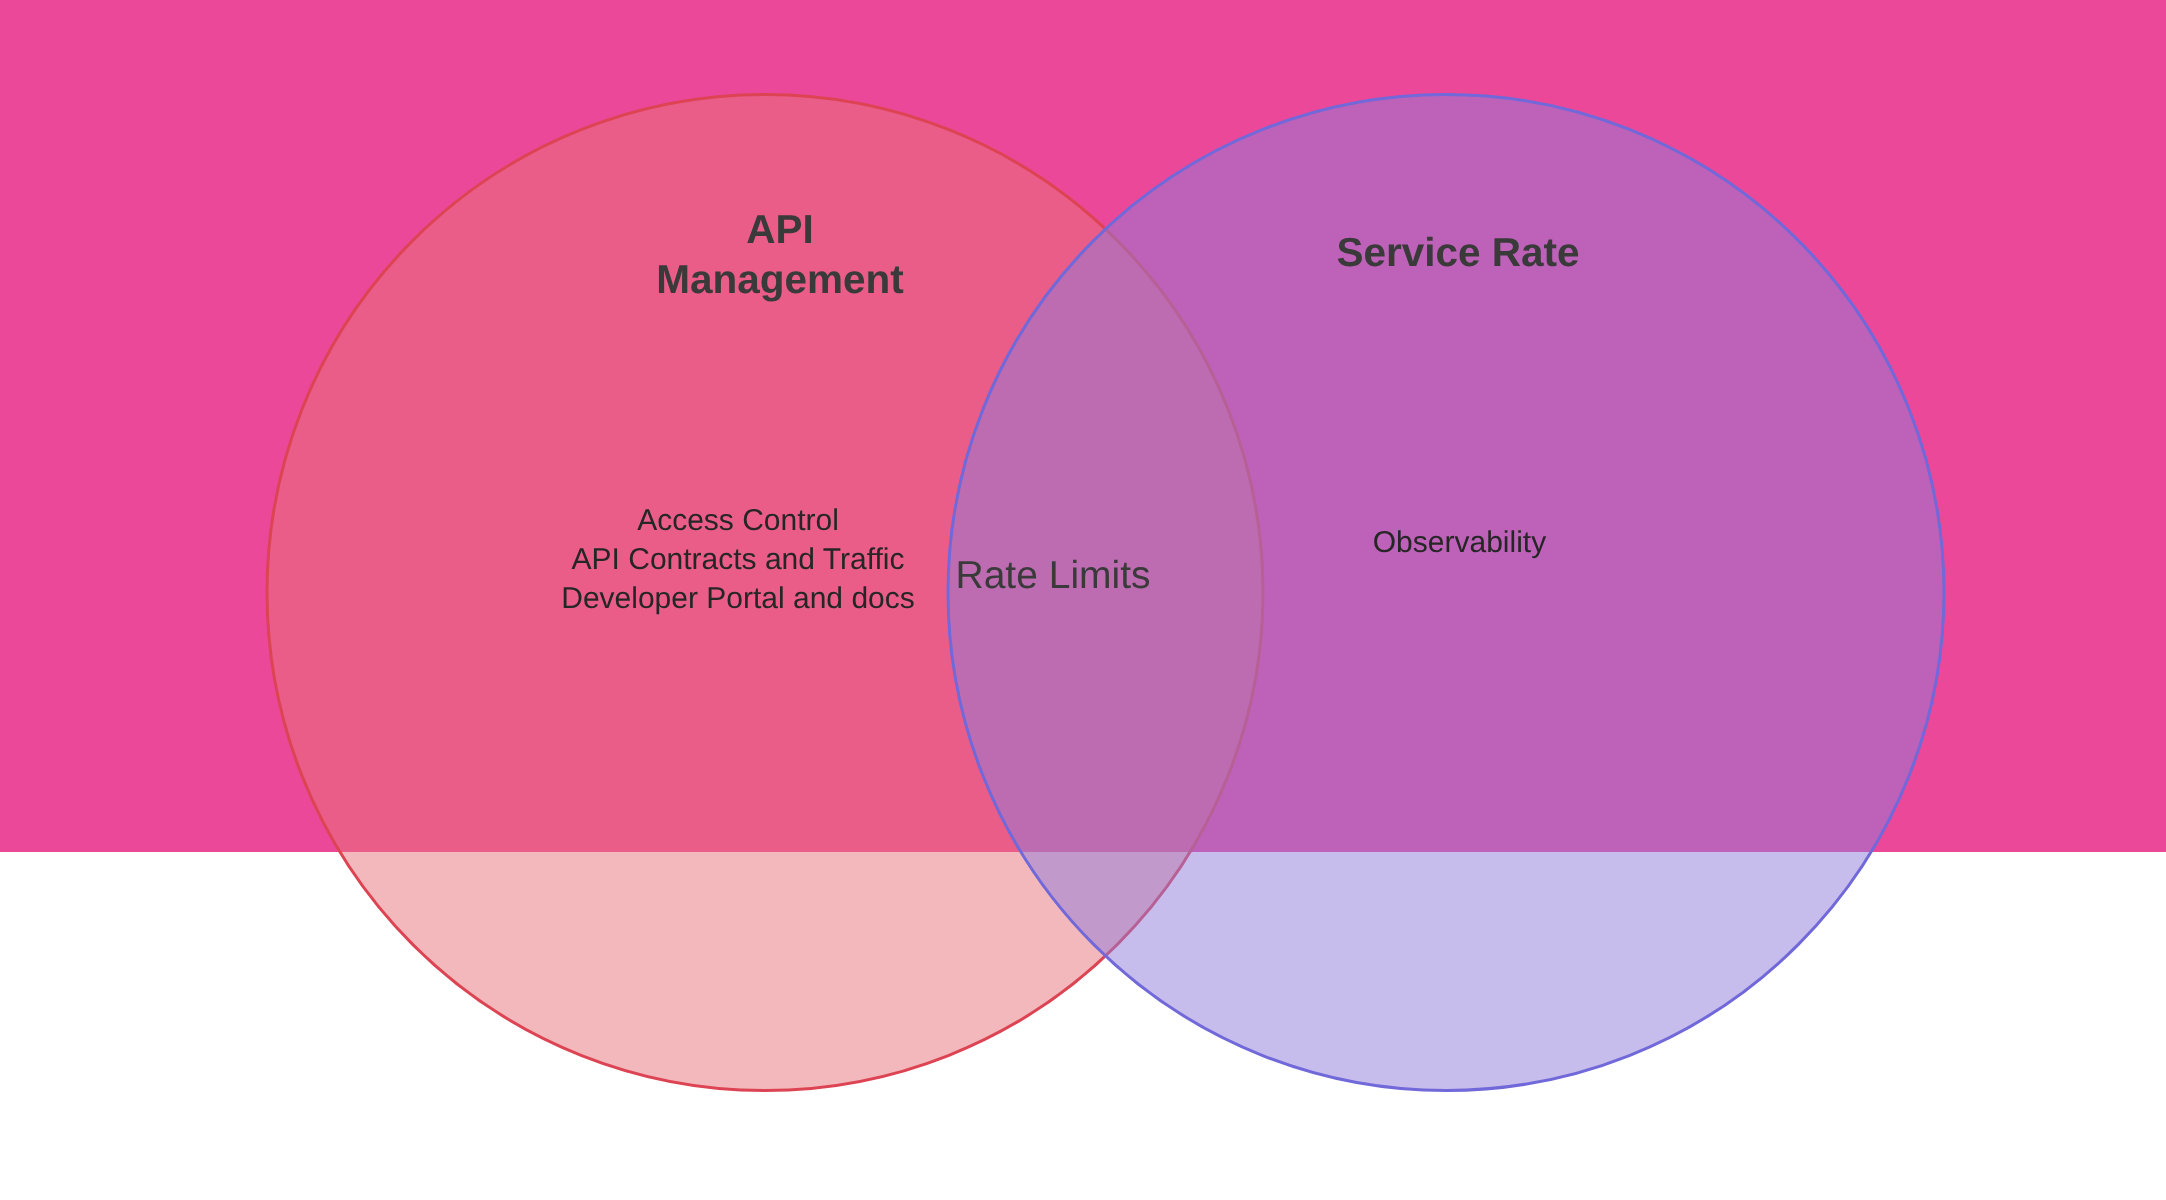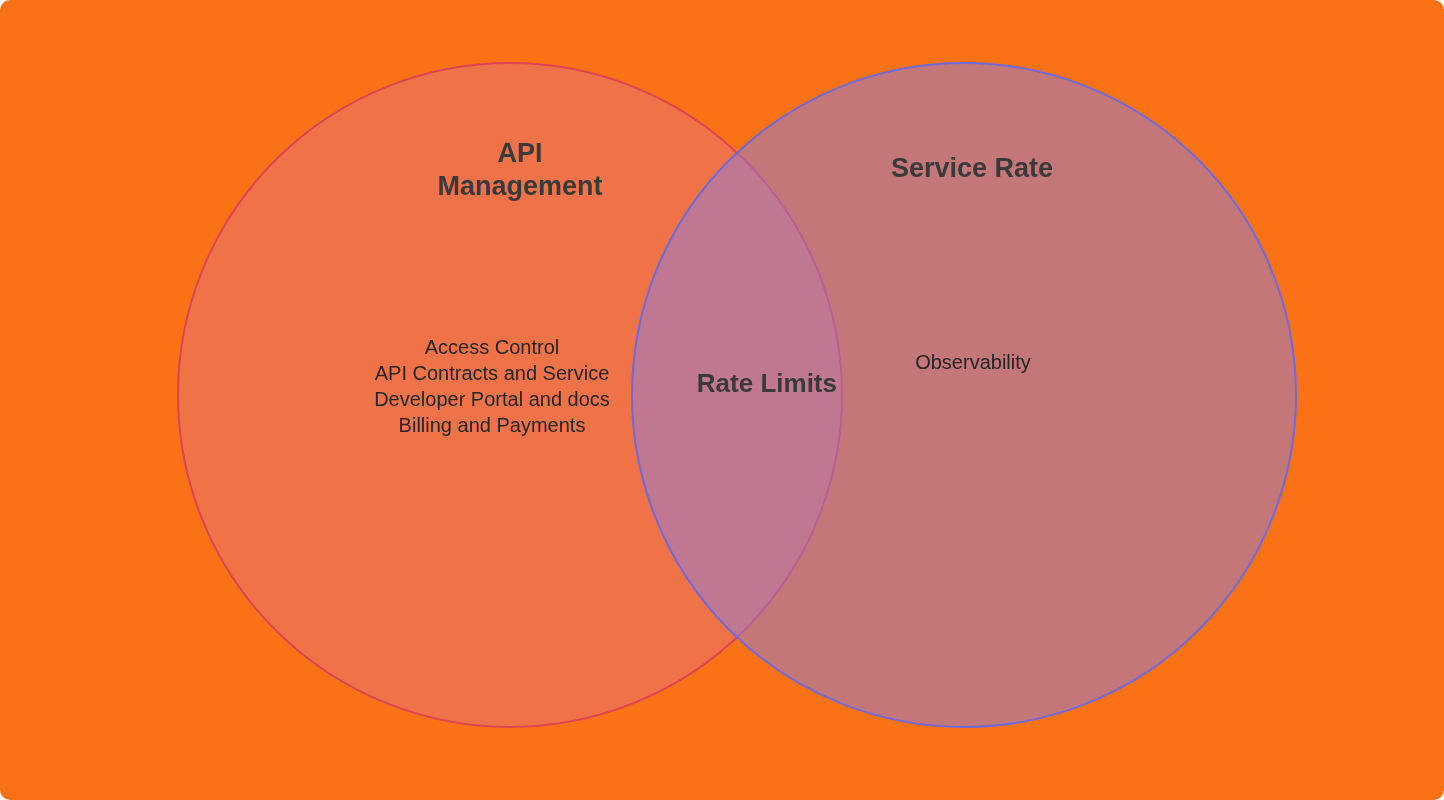--- a/index.html
+++ b/index.html
@@ -12,23 +12,22 @@
   }
   html,body{margin:0;padding:0;}
   body{
     width:1444px;height:800px;
     background:#ffffff;
     font-family:"Liberation Sans","DejaVu Sans",sans-serif;
     overflow:hidden;
   }
   .canvas{
     position:relative;
-    width:1444px;height:800px;
-    background:#f97316;
-    border-radius:10px;
+    width:1444px;height:568px;
+    background:#ec4899;
   }
   .circle{
     position:absolute;
     border-radius:50%;
     box-sizing:border-box;
   }
   .circle.left{
     left:177px;top:62px;
     width:666px;height:666px;
     background:var(--left-fill);
@@ -64,46 +63,45 @@
   }
   .item-list.left{
     left:332px;top:334px;width:320px;
   }
   .item-list.right{
     left:823px;top:349px;width:300px;
   }
   .intersection-label{
     position:absolute;
     left:637px;top:368px;width:200px;
-    font-weight:bold;
+    font-weight:normal;
     font-size:26px;
     line-height:30px;
     color:var(--title-color);
-    text-align:right;
+    text-align:left;
   }
 </style>
 </head>
 <body>
 
 <div class="canvas">
 
   <div class="circle left"></div>
 
   <div class="circle right"></div>
 
   <div class="set-title left">API
 Management</div>
 
   <div class="set-title right">Service Rate</div>
 
   <div class="item-list left">
     <div>Access Control</div>
-    <div>API Contracts and Service</div>
+    <div>API Contracts and Traffic</div>
     <div>Developer Portal and docs</div>
-    <div>Billing and Payments</div>
   </div>
 
   <div class="intersection-label">Rate Limits</div>
 
   <div class="item-list right">
     <div>Observability</div>
   </div>
 
 </div>
 

